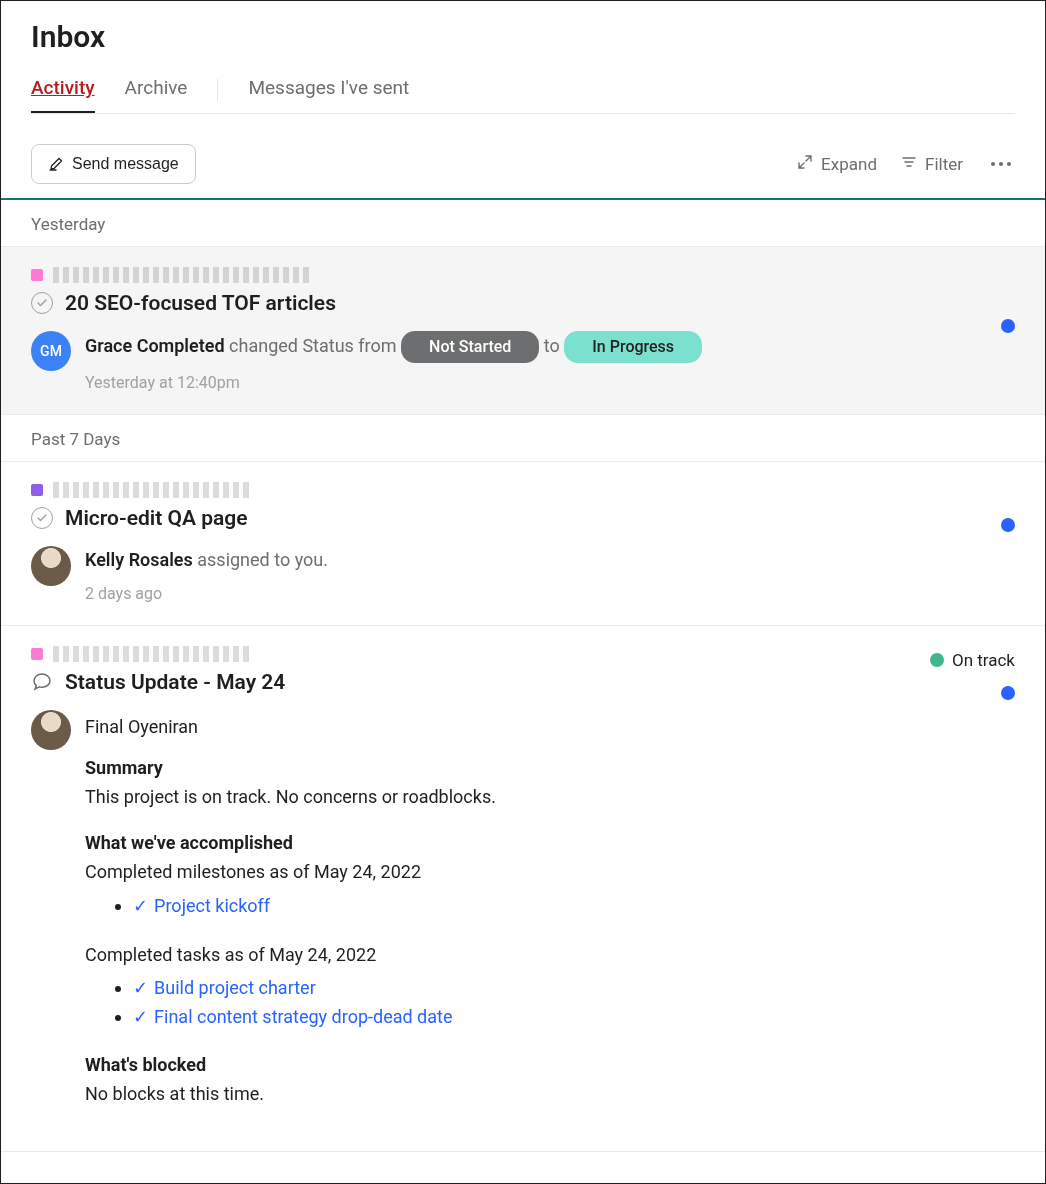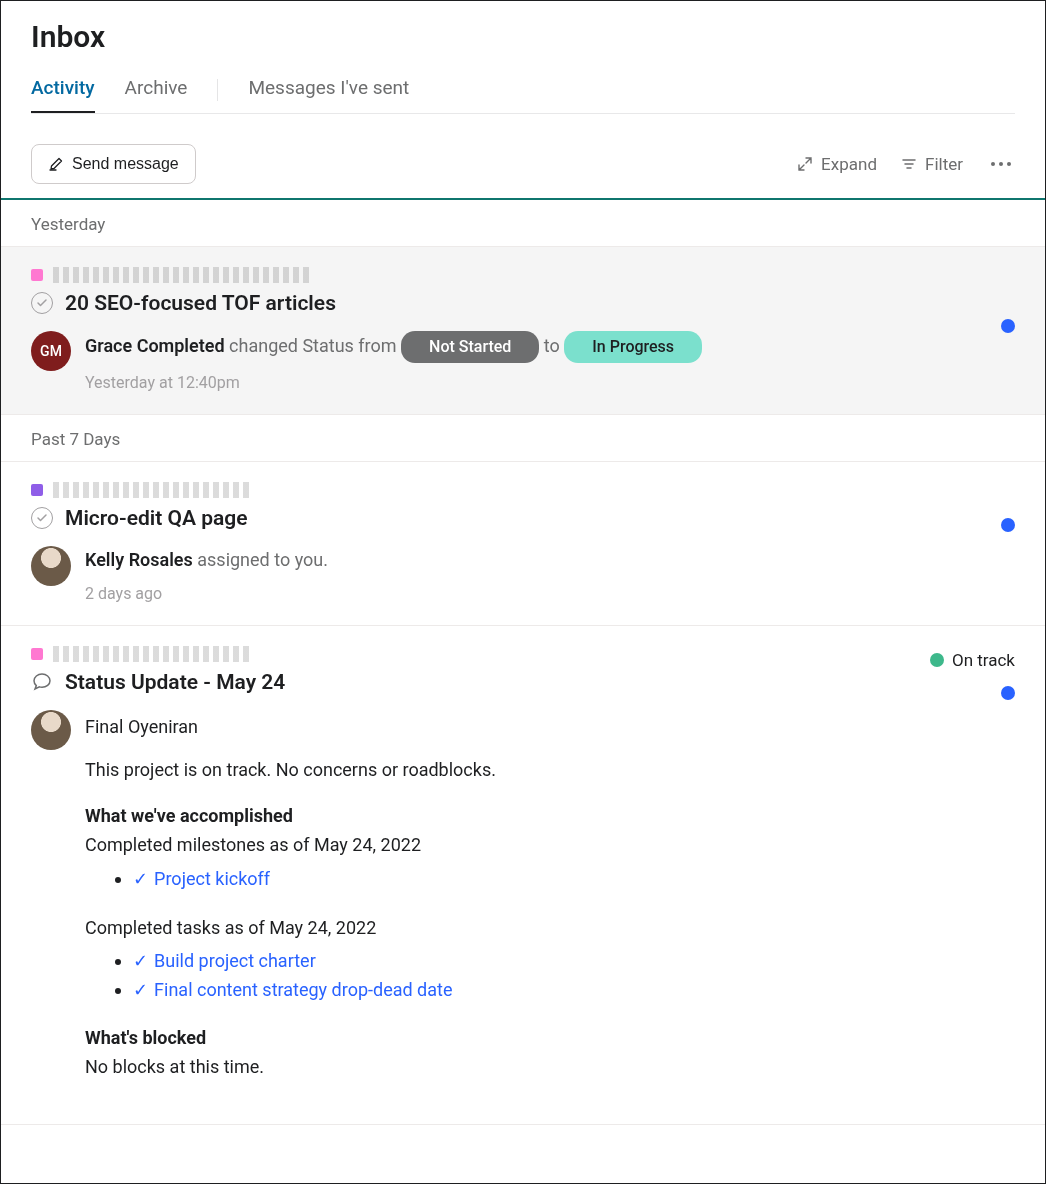--- a/index.html
+++ b/index.html
@@ -16,33 +16,33 @@
   .page-title { font-size: 30px; font-weight: 600; margin-bottom: 12px; }
   .tabs { display: flex; align-items: center; gap: 30px; border-bottom: 1px solid #e8e8e9; }
   .tab {
     padding: 10px 0 12px 0;
     font-size: 19px;
     color: #6d6e6f;
     cursor: pointer;
     border-bottom: 2px solid transparent;
     position: relative;
   }
-  .tab.active { color: #0369a1; border-bottom-color: #1e1f21; font-weight: 500; }
+  .tab.active { color: #b91c1c; border-bottom-color: #1e1f21; font-weight: 500; text-decoration: underline; }
   .tab-divider { width: 1px; height: 22px; background: #e5e5e6; }
   .toolbar {
     display: flex; align-items: center; justify-content: space-between;
     padding: 14px 30px; border-bottom: 2px solid #0f766e;
   }
   .send-btn {
     display: inline-flex; align-items: center; gap: 8px;
     border: 1px solid #cfcbcb; background: #fff; border-radius: 8px;
     padding: 10px 16px; font-size: 16px; color: #1e1f21; cursor: pointer;
   }
   .toolbar-right { display: flex; align-items: center; gap: 24px; color: #6d6e6f; font-size: 17px; }
-  .toolbar-item { display: inline-flex; align-items: center; gap: 8px; cursor: pointer; }
+  .toolbar-item { display: inline-flex; gap: 8px; cursor: pointer; }
   .more-dots { display: flex; gap: 4px; cursor: pointer; padding: 4px;}
   .more-dots .dot { width: 4px; height: 4px; border-radius: 50%; background: #6d6e6f; }
   .section-label {
     font-size: 17px; color: #6d6e6f; padding: 14px 32px 12px 30px;
     border-bottom: 1px solid #edeae9;
   }
   .notif {
     padding: 20px 30px 22px 30px; border-bottom: 1px solid #edeae9; position: relative;
   }
   .notif.highlight { background: #f5f5f5; }
@@ -67,21 +67,21 @@
   .unread-dot {
     position: absolute; right: 30px;
     width: 14px; height: 14px; border-radius: 50%; background: #2962ff;
   }
   .status-container { position: absolute; right: 30px; top: 24px; display:flex; align-items:center; gap:8px; color:#1e1f21; font-size:17px;}
   .status-dot { width:14px; height:14px; border-radius:50%; }
   .status-dot.green { background:#3db88b; }
   .activity-row { display: flex; align-items: flex-start; gap: 14px; }
   .avatar {
     width: 40px; height: 40px; border-radius: 50%; flex-shrink: 0;
-    background: #7f1d1d; display:flex; align-items:center; justify-content:center;
+    background: #3b82f6; display:flex; align-items:center; justify-content:center;
     color:#fff; font-size:14px; font-weight:500;
   }
   .avatar.img { background:#bfa892; background-image: radial-gradient(circle at 50% 30%, #e8d9c9 28%, transparent 30%), linear-gradient(#6b5a48,#6b5a48); }
   .activity-body { flex: 1; }
   .activity-text { font-size: 18px; color: #6d6e6f; line-height: 1.6; }
   .activity-text strong { font-weight: 600; color: #1e1f21; }
   .pill { display:inline-block; padding: 3px 28px; border-radius: 14px; font-size: 16px; font-weight:500; vertical-align: baseline; }
   .pill.gray { background:#6d6e6f; color:#fff; }
   .pill.teal { background:#7be0cd; color:#1e1f21; }
   .timestamp { font-size: 16px; color: #a2a0a2; margin-top: 10px; }
@@ -214,20 +214,21 @@
         </svg>
     </span>
     <span class="task-title">Status Update - May 24</span>
     <span class="unread-dot" style="top:60px"></span>
   </div>
   <div class="activity-row">
     <div class="avatar img"></div>
     <div class="activity-body update-body">
       <div class="update-author">Final Oyeniran</div>
       <div class="update-section">
+        <div class="update-h">Summary</div>
         <div class="update-p">This project is on track. No concerns or roadblocks.</div>
       </div>
       <div class="update-section">
         <div class="update-h">What we've accomplished</div>
         <div class="update-p">Completed milestones as of May 24, 2022</div>
         <ul class="update-ul">
           <li><span class="checkmark">✓</span><span class="link">Project kickoff</span></li>
         </ul>
       </div>
       <div class="update-section">

